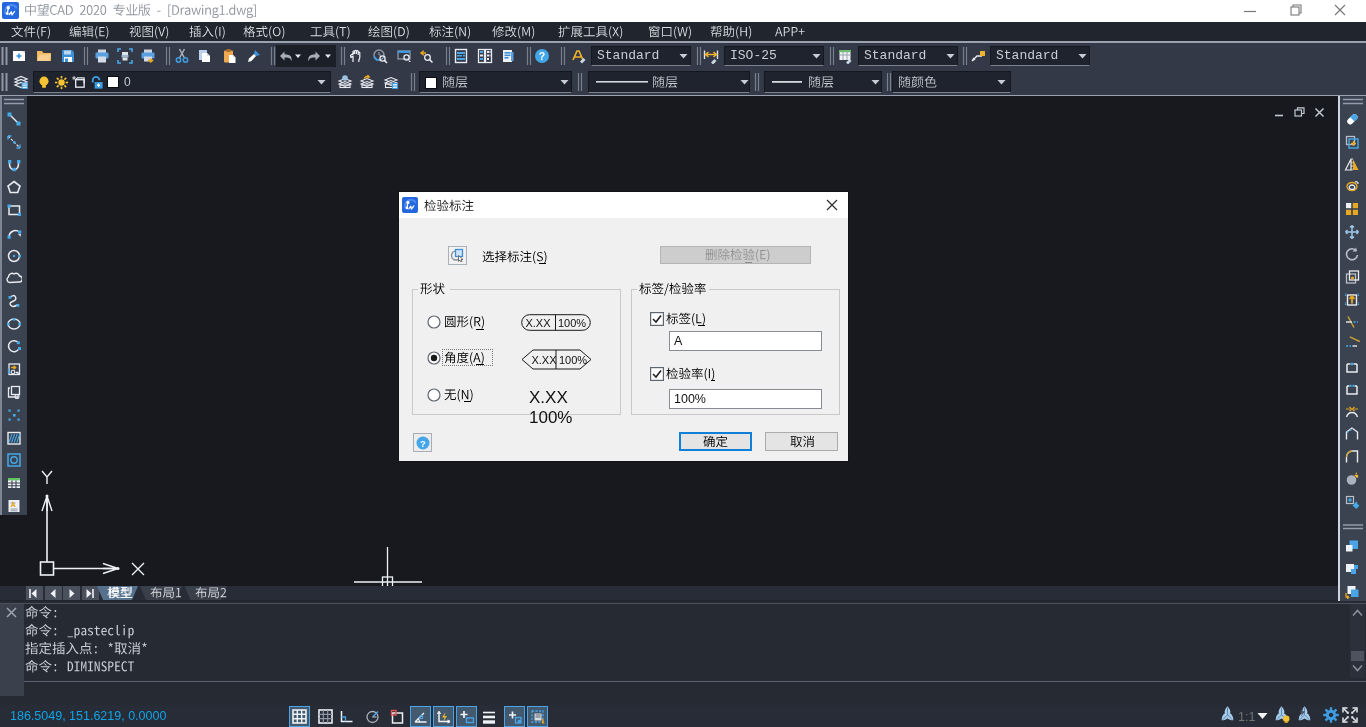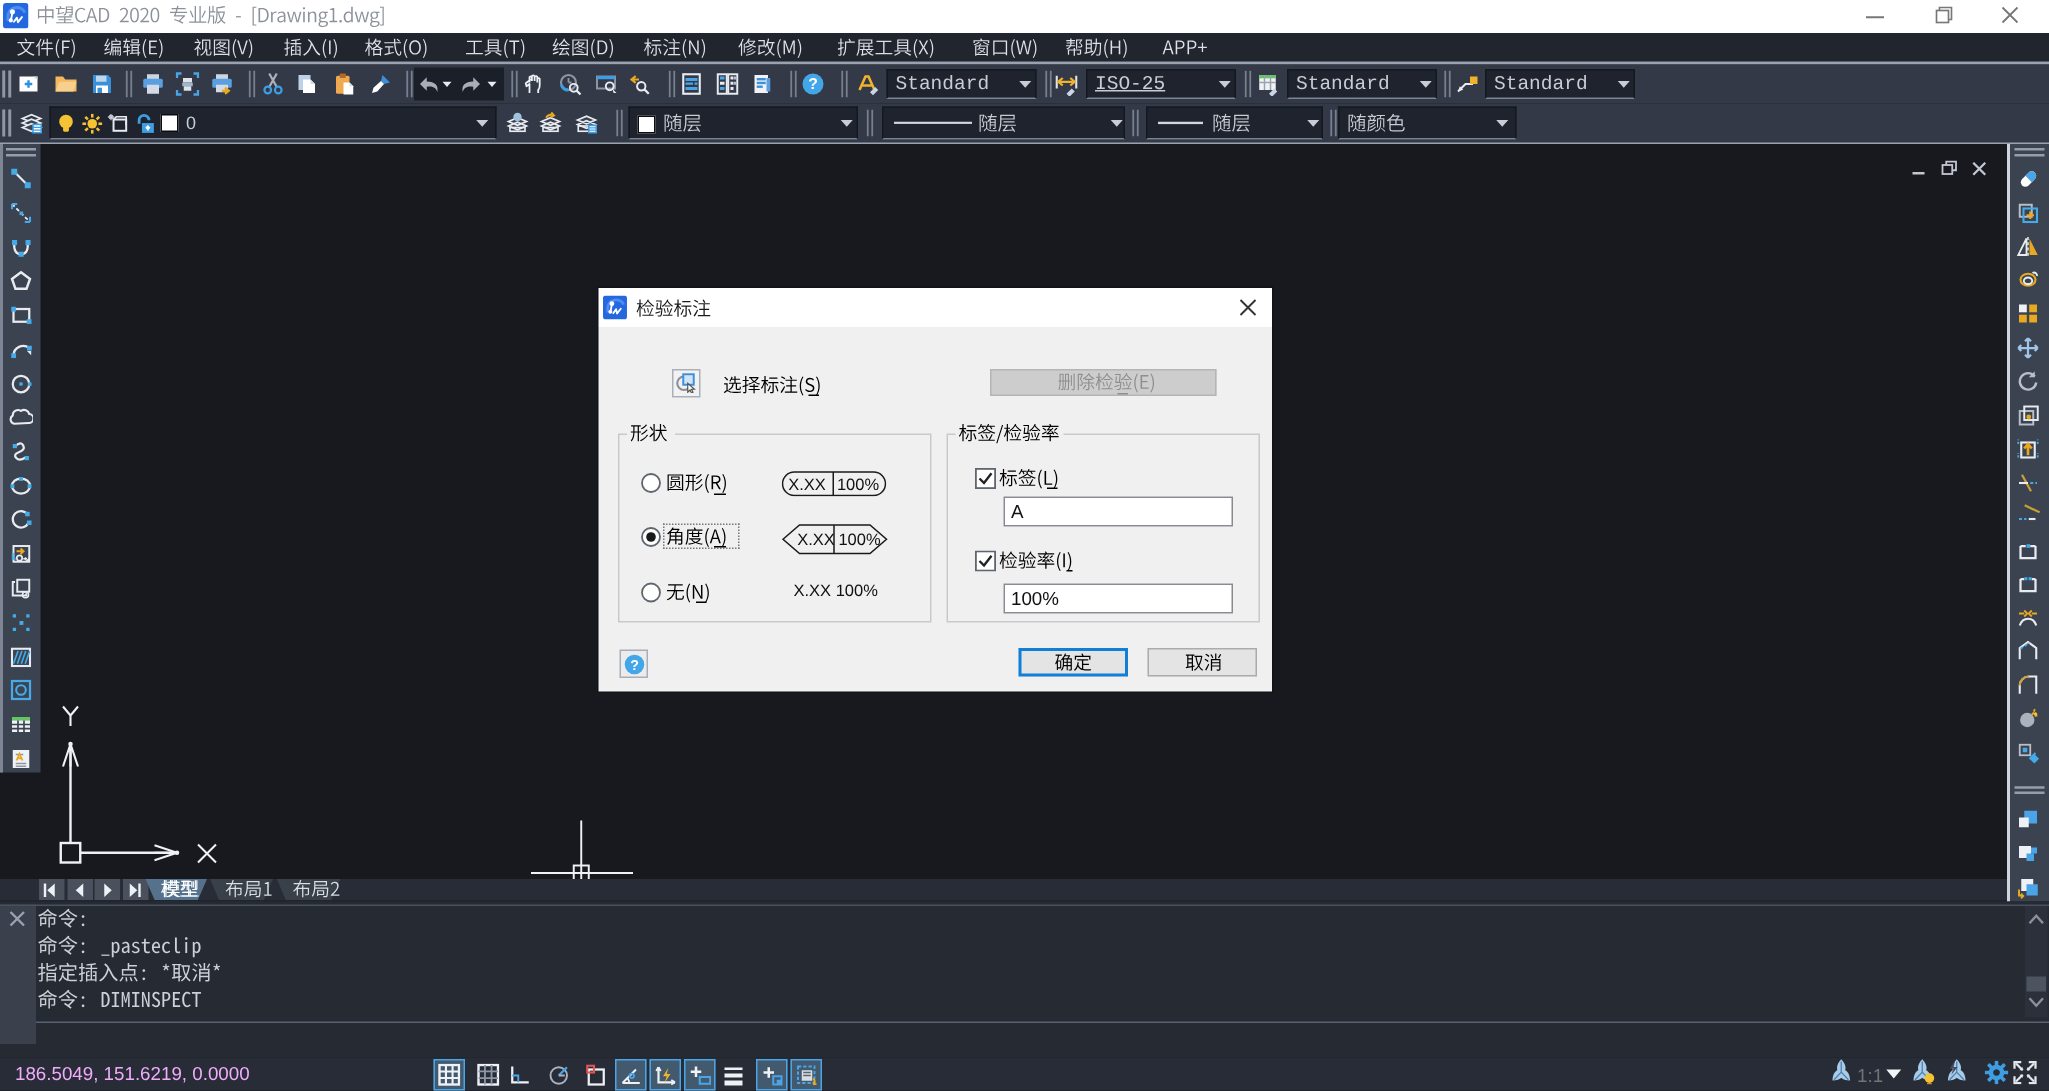--- a/index.html
+++ b/index.html
@@ -321,21 +321,21 @@
   </svg>
 <svg style="position:absolute;left:696px;top:47px;" width="6" height="18" viewBox="0 0 6 18">
     <path d="M1.5 0 V18 M4.5 0 V18" stroke="#78808f" stroke-width="1.2"></path>
   </svg>
 <svg style="position:absolute;left:703.0px;top:48.0px" width="16" height="16" viewBox="0 0 16 16">
     <path d="M1.5 2.5 V11 M14.5 2.5 V11" stroke="#dfe4ec" stroke-width="1.4"></path>
     <path d="M3 6.5 H13 M5.5 4 L2.5 6.5 L5.5 9 M10.5 4 L13.5 6.5 L10.5 9" stroke="#f0b32c" stroke-width="1.5" fill="none"></path>
     <path d="M8 14.5 L11.5 11 L13.5 13 L10 16.5 Z" fill="#c9d6e4"></path>
   </svg>
 <div style="position:absolute;left:724px;top:46px;width:100px;height:20px;background:#1f232d;border:1px solid #141820;border-bottom-color:#7b8290;"></div>
-<div style="position:absolute;left:730px;top:48px;width:80px;height:16px;color:#c8ccd4;font:13px 'Liberation Mono',monospace;line-height:16px;text-decoration:underline;">ISO-25</div>
+<div style="position:absolute;left:730px;top:48px;width:80px;height:16px;color:#c8ccd4;font:13px 'Liberation Mono',monospace;line-height:16px;">ISO-25</div>
 <svg style="position:absolute;left:812px;top:53.0px;" width="9" height="7" viewBox="0 0 9 7">
     <path d="M0.5 1 L4.5 5.5 L8.5 1 Z" fill="#c8ccd4"></path>
   </svg>
 <svg style="position:absolute;left:829px;top:47px;" width="6" height="18" viewBox="0 0 6 18">
     <path d="M1.5 0 V18 M4.5 0 V18" stroke="#78808f" stroke-width="1.2"></path>
   </svg>
 <svg style="position:absolute;left:838.0px;top:48.0px" width="16" height="16" viewBox="0 0 16 16">
     <rect x="1.5" y="2" width="11" height="10" fill="#f0f2f5"></rect>
     <rect x="1.5" y="2" width="11" height="2.2" fill="#62c462"></rect>
     <path d="M1.5 7 H12.5 M5 2 V12 M9 2 V12" stroke="#9aa3ae" stroke-width="1"></path>
@@ -827,21 +827,21 @@
 <svg style="position:absolute;left:1352px;top:609px;" width="11" height="8" viewBox="0 0 11 8">
     <path d="M1 6.5 L5.5 1.5 L10 6.5" stroke="#8a919c" stroke-width="1.6" fill="none"></path>
   </svg>
 <div style="position:absolute;left:1351px;top:651px;width:13px;height:10px;background:#4d545f;"></div>
 <svg style="position:absolute;left:1352px;top:664px;" width="11" height="8" viewBox="0 0 11 8">
     <path d="M1 1.5 L5.5 6.5 L10 1.5" stroke="#8a919c" stroke-width="1.6" fill="none"></path>
   </svg>
 <div style="position:absolute;left:24px;top:681px;width:1342px;height:1px;background:#596070;"></div>
 <div style="position:absolute;left:0;top:602.5px;width:1366px;height:1px;background:#4a515e;"></div>
 <div style="position:absolute;left:0;top:705px;width:1366px;height:22px;background:#272c36;"></div>
-<div style="position:absolute;left:10px;top:709px;width:240px;height:15px;color:#f0abfc;font:12.5px 'Liberation Sans';">186.5049, 151.6219, 0.0000</div>
+<div style="position:absolute;left:10px;top:709px;width:240px;height:15px;color:#0ea5e9;font:12.5px 'Liberation Sans';">186.5049, 151.6219, 0.0000</div>
 <div style="position:absolute;left:289.0px;top:705.5px;width:21px;height:21px;background:#42596e;border:1.5px solid #4aa5e8;"></div>
 <svg style="position:absolute;left:292.0px;top:708.5px" width="15" height="15" viewBox="0 0 15 15">
     <rect x="1" y="1" width="13" height="13" fill="none" stroke="#eef1f5" stroke-width="1.6"></rect>
     <path d="M5.3 1 V14 M9.7 1 V14 M1 5.3 H14 M1 9.7 H14" stroke="#eef1f5" stroke-width="1.4"></path>
   </svg>
 <svg style="position:absolute;left:318.0px;top:708.5px" width="15" height="15" viewBox="0 0 15 15">
     <rect x="1" y="1" width="13" height="13" fill="none" stroke="#eef1f5" stroke-width="1.6"></rect>
     <path d="M5.3 1 V14 M9.7 1 V14 M1 5.3 H14 M1 9.7 H14" stroke="#8f97a6" stroke-width="1.2"></path>
   </svg>
 <svg style="position:absolute;left:339.0px;top:708.5px" width="15" height="15" viewBox="0 0 15 15">
@@ -1065,21 +1065,21 @@
     <path d="M34.5 0.7 V16.3" stroke="#1a1a1a" stroke-width="1"></path>
     <text x="17" y="12.5" font-size="11" font-family="Liberation Sans" text-anchor="middle" fill="#111">X.XX</text>
     <text x="51" y="12.5" font-size="11" font-family="Liberation Sans" text-anchor="middle" fill="#111">100%</text>
   </svg>
 <svg style="position:absolute;left:521px;top:349px;" width="71" height="21" viewBox="0 0 71 21">
     <path d="M1 10.5 L12 1 H59 L70 10.5 L59 20 H12 Z" fill="#f0f0f0" stroke="#1a1a1a" stroke-width="1"></path>
     <path d="M35 1 V20" stroke="#1a1a1a" stroke-width="1"></path>
     <text x="23" y="14.5" font-size="11" font-family="Liberation Sans" text-anchor="middle" fill="#111">X.XX</text>
     <text x="52" y="14.5" font-size="11" font-family="Liberation Sans" text-anchor="middle" fill="#111">100%</text>
   </svg>
-<div style="position:absolute;left:529px;top:388px;width:80px;height:14px;color:#111;font-size:11px;">X.XX 100%</div>
+<div style="position:absolute;left:529px;top:388px;width:80px;height:14px;color:#111;font-size:17px;">X.XX 100%</div>
 <svg style="position:absolute;left:650px;top:312px;" width="14" height="14" viewBox="0 0 14 14">
     <rect x="0.6" y="0.6" width="12.8" height="12.8" fill="#fff" stroke="#60666e" stroke-width="1.2"></rect>
     <path d="M3 7 L6 10 L11 3.5" fill="none" stroke="#222" stroke-width="1.6"></path>
   </svg>
 <svg style="position:absolute;left:666px;top:309.8px;overflow:visible;" width="40" height="18" viewBox="0 -13.2 40 18">
     <g fill="#000">
       <path transform="translate(0.0,0) scale(0.01250)" d="M465 -760V-697H901V-760ZM781 -326C828 -228 876 -98 892 -20L954 -42C936 -121 887 -247 838 -344ZM496 -342C469 -235 423 -128 367 -56C382 -49 410 -30 421 -21C476 -97 527 -213 558 -328ZM422 -521V-458H639V-11C639 2 635 6 620 6C607 7 559 8 505 6C514 26 524 55 527 74C597 74 643 73 671 62C698 50 707 30 707 -10V-458H954V-521ZM207 -839V-624H52V-561H192C158 -435 91 -289 25 -213C38 -197 56 -169 64 -151C117 -217 169 -327 207 -438V77H274V-454C309 -404 352 -339 369 -307L410 -360C390 -388 303 -500 274 -533V-561H407V-624H274V-839Z"></path>
       <path transform="translate(12.5,0) scale(0.01250)" d="M296 -400V-343H702V-400ZM426 -282C463 -216 502 -128 516 -75L573 -98C558 -150 517 -237 480 -302ZM178 -253C223 -190 271 -107 291 -55L347 -83C327 -134 277 -215 232 -277ZM187 -843C155 -743 101 -644 39 -579C55 -571 82 -554 94 -543C128 -583 163 -635 192 -693H244C269 -649 293 -594 302 -559L363 -577C354 -608 333 -653 311 -693H476V-749H219C231 -775 241 -801 250 -827ZM573 -843C546 -769 501 -698 447 -650C459 -643 477 -632 490 -622C386 -510 205 -416 37 -365C52 -351 68 -328 78 -312C229 -362 387 -447 501 -551C606 -456 777 -364 919 -321C929 -338 948 -363 963 -377C815 -415 633 -502 537 -587L560 -612L520 -632C536 -650 552 -671 567 -693H664C698 -649 731 -593 746 -557L808 -574C795 -608 766 -653 736 -693H939V-749H601C614 -774 626 -800 636 -827ZM763 -297C719 -198 658 -87 598 -8H63V52H934V-8H676C727 -87 782 -188 824 -279Z"></path>
       <path transform="translate(25.0,0) scale(0.01250)" d="M240 195 290 172C204 31 161 -139 161 -310C161 -481 204 -650 290 -792L240 -816C148 -666 93 -505 93 -310C93 -113 148 47 240 195Z"></path>
       <path transform="translate(29.1,0) scale(0.01250)" d="M102 0H509V-70H185V-732H102Z"></path>

